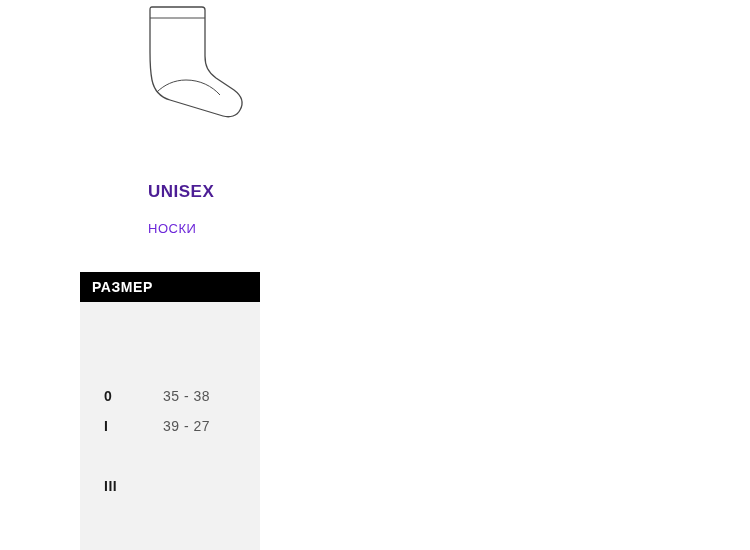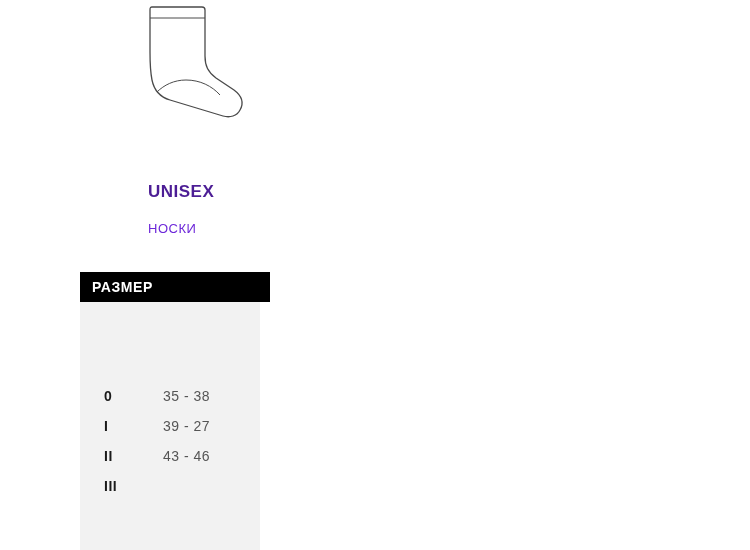--- a/index.html
+++ b/index.html
@@ -53,21 +53,21 @@
     left: 80px;
     top: 272px;
     width: 180px;
   }
   .table-header {
     background: #000000;
     color: #ffffff;
     font-size: 14px;
     font-weight: bold;
     letter-spacing: 0.6px;
-    padding: 8px 10px 8px 12px;
+    padding: 8px 0 8px 12px;
     height: 14px;
     line-height: 14px;
     width: 168px;
   }
   .table-body {
     background: #f2f2f2;
     height: 248px;
     position: relative;
   }
   .row {
@@ -133,24 +133,20 @@
     <div class="table-header">РАЗМЕР</div>
     <div class="table-body">
       <div class="row" style="top:80px">
         <span class="cell-size">0</span>
         <span class="cell-value">35 - 38</span>
       </div>
       <div class="row" style="top:110px">
         <span class="cell-size">I</span>
         <span class="cell-value">39 - 27</span>
       </div>
-      <div class="row" style="top:140px">
-        <span class="cell-size">II</span>
-        <span class="cell-value">43 - 46</span>
-      </div>
       <div class="row" style="top:170px">
         <span class="cell-size">III</span>
         <span class="cell-value"></span>
       </div>
     </div>
   </div>
 
 
 </div>
 

